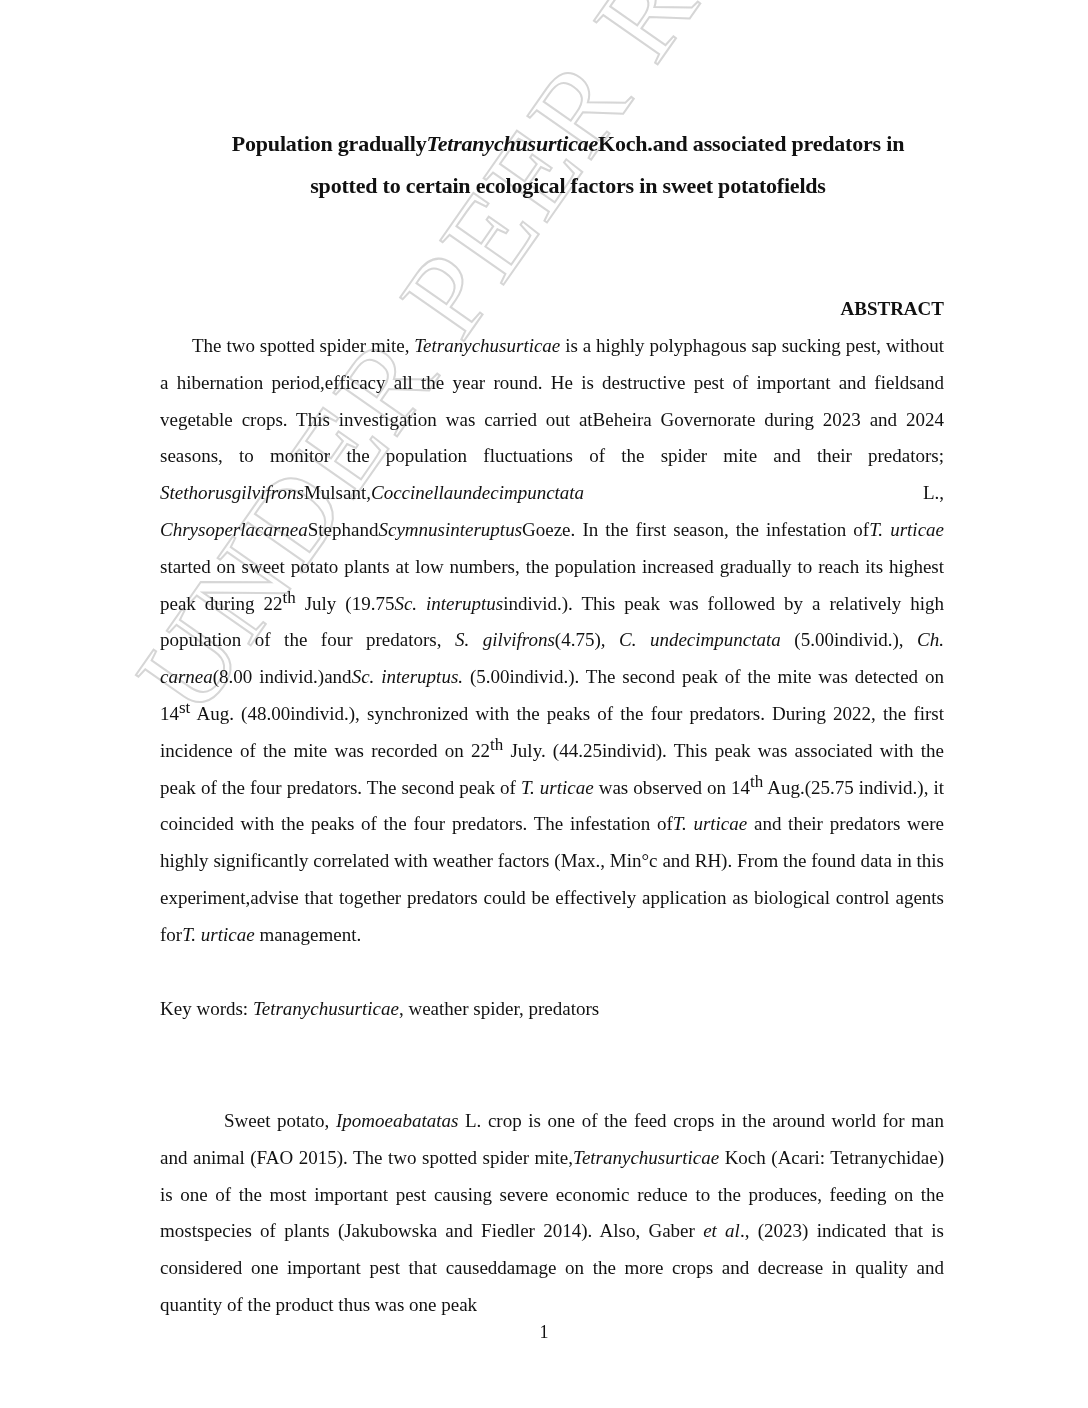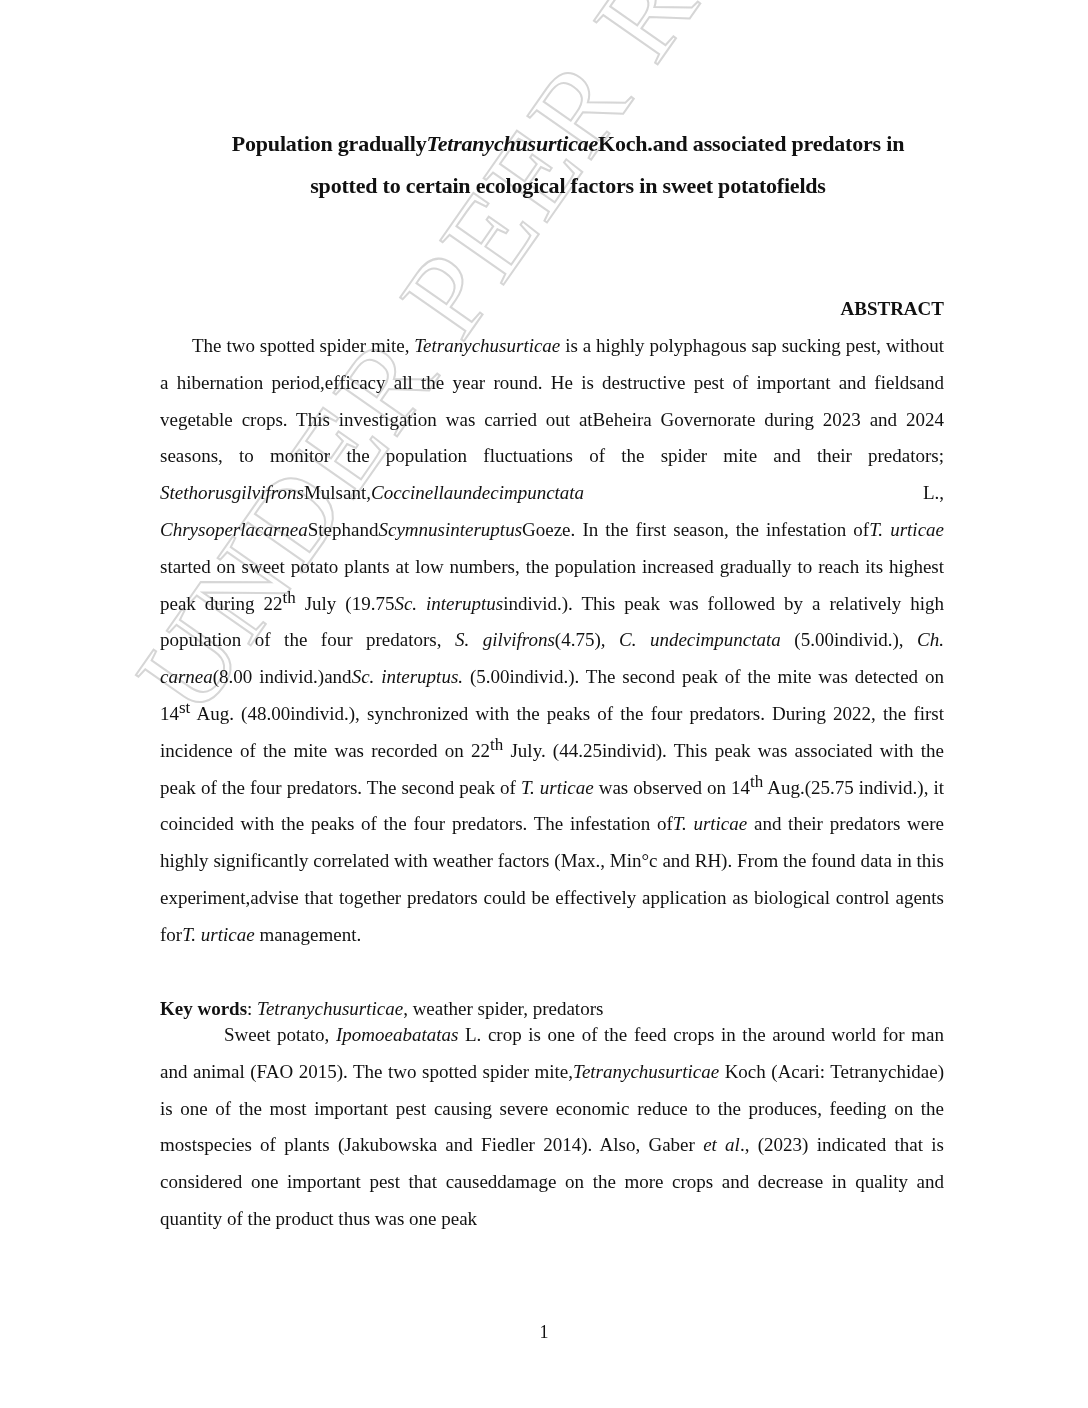--- a/index.html
+++ b/index.html
@@ -8,22 +8,22 @@
   .page { position: absolute; left: 0; top: 0; width: 1088px; height: 1408px; }
   .title { position: absolute; left: 150px; width: 836px; top: 123px; text-align: center;
            font-weight: bold; font-size: 22px; line-height: 42px; letter-spacing: -0.2px; }
   .heading { position: absolute; left: 160px; width: 784px; text-align: center; font-weight: bold; font-size: 19px; }
   .abstract-heading { top: 298px; text-align: right; }
   .intro-heading { top: 1033px; }
   .body-block { position: absolute; left: 160px; width: 784px; font-size: 19px; line-height: 36.8px;
                 text-align: justify; }
   .abstract-body { top: 328px; text-indent: 32px; }
   .keywords { position: absolute; left: 160px; top: 995px; font-size: 19px; line-height: 28px; }
-  .intro-body { top: 1017px; text-indent: 64px; }
-  .kw-label { font-weight: bold; }
+  .intro-body { top: 1103px; text-indent: 64px; }
+  .kw-label { font-weight: normal; }
   i { font-style: italic; }
   sup { font-size: 17px; vertical-align: super; line-height: 0; }
   .page-number { position: absolute; left: 0; width: 1088px; top: 1322px; text-align: center; font-size: 18px; }
   .watermark { position: absolute; left: 110px; top: 660px; width: 1000px; transform: rotate(-55deg);
                transform-origin: 0 0; font-family: "Liberation Serif", serif; font-size: 118px;
                color: transparent; -webkit-text-stroke: 2px #cfcfcf; letter-spacing: 4px;
                white-space: nowrap; opacity: 0.85; pointer-events: none; }
 </style>
 </head>
 <body>

